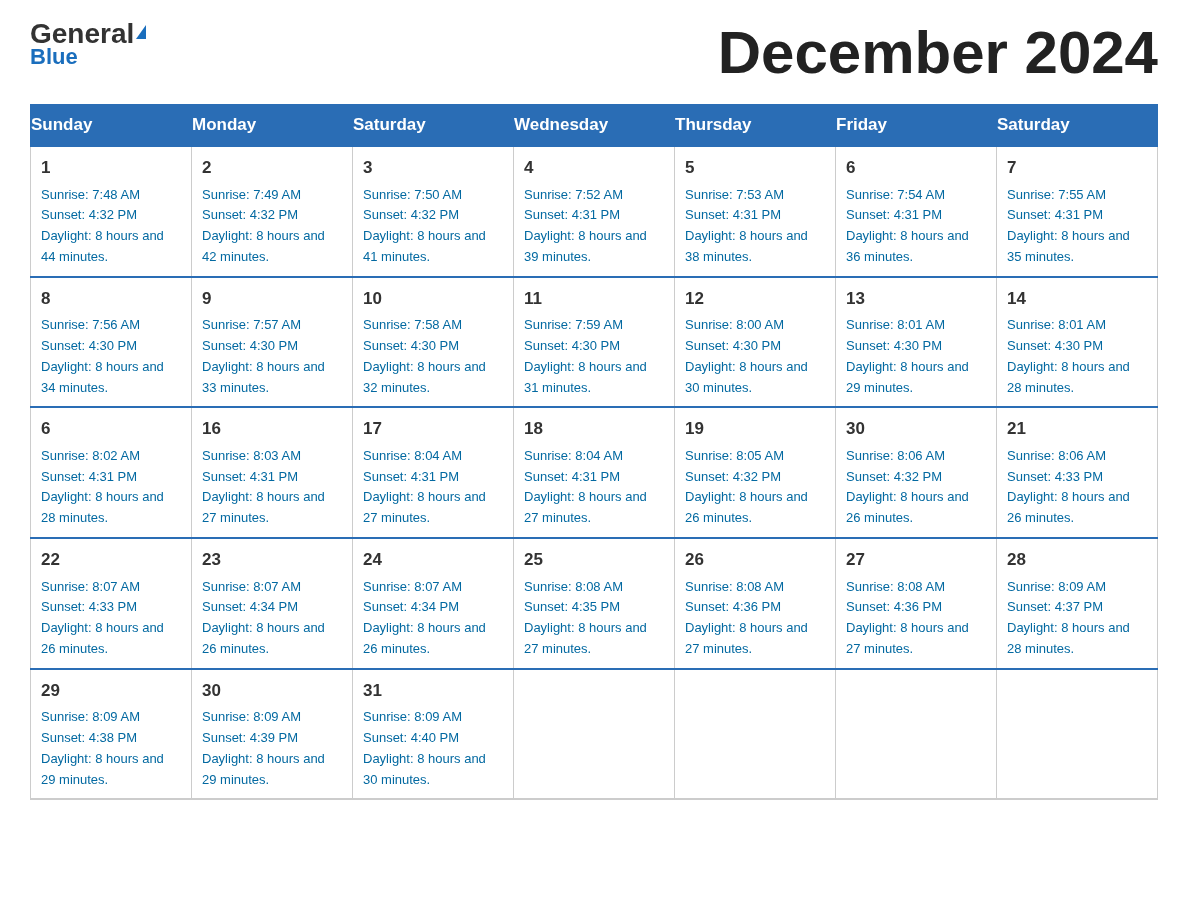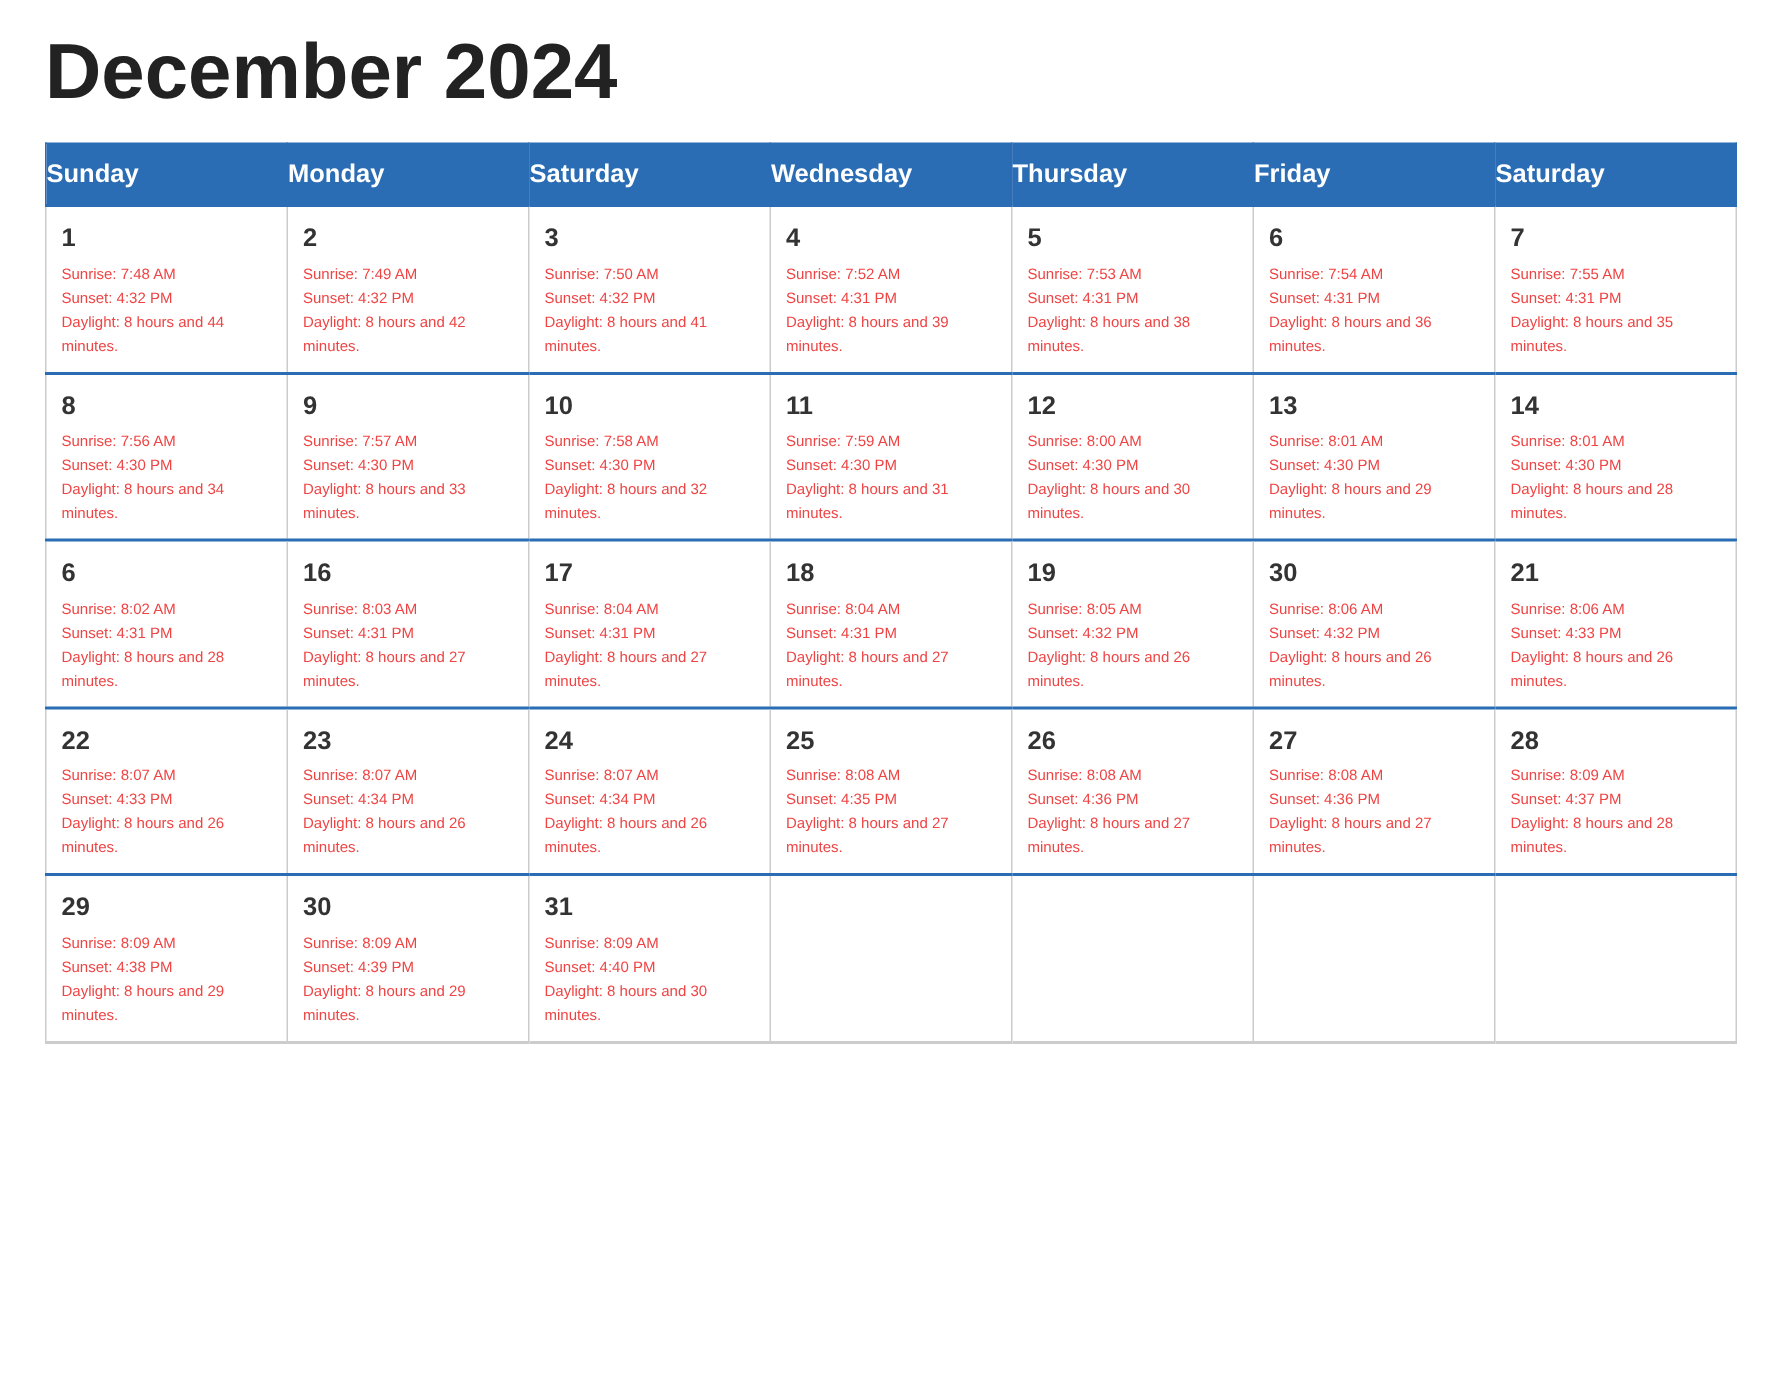--- a/index.html
+++ b/index.html
@@ -42,21 +42,21 @@
     .logo-blue-line {
       font-size: 22px;
       font-weight: bold;
       color: #1a6ebd;
       margin-top: -4px;
     }
     .title-block {
       text-align: right;
     }
     .main-title {
-      font-size: 52px;
+      font-size: 60px;
       font-weight: bold;
       color: #222;
       line-height: 1.1;
     }
     .subtitle {
       font-size: 22px;
       color: #555;
       margin-top: 4px;
     }
     table {
@@ -91,33 +91,39 @@
     tbody tr:last-child td {
       border-bottom: 2px solid #ccc;
     }
     .day-number {
       font-size: 17px;
       font-weight: bold;
       display: block;
       margin-bottom: 4px;
     }
     .day-info {
-      font-size: 10px;
-      color: #ef4444;
+      font-size: 13px;
+      color: #0369a1;
       line-height: 1.6;
     }
     .empty-cell {
       background: #fff;
       border-top: 2px solid #2a6db5;
     }
   </style>
 </head>
 <body>
 
 <div class="header">
+  <div class="logo">
+    <div class="logo-text">
+      General<span class="logo-triangle"></span>
+    </div>
+    <div class="logo-blue-line">Blue</div>
+  </div>
   <div class="title-block">
     <div class="main-title">December 2024</div>
   </div>
 </div>
 
 <table>
   <thead>
     <tr>
     <th>Sunday</th>
         <th>Monday</th>

